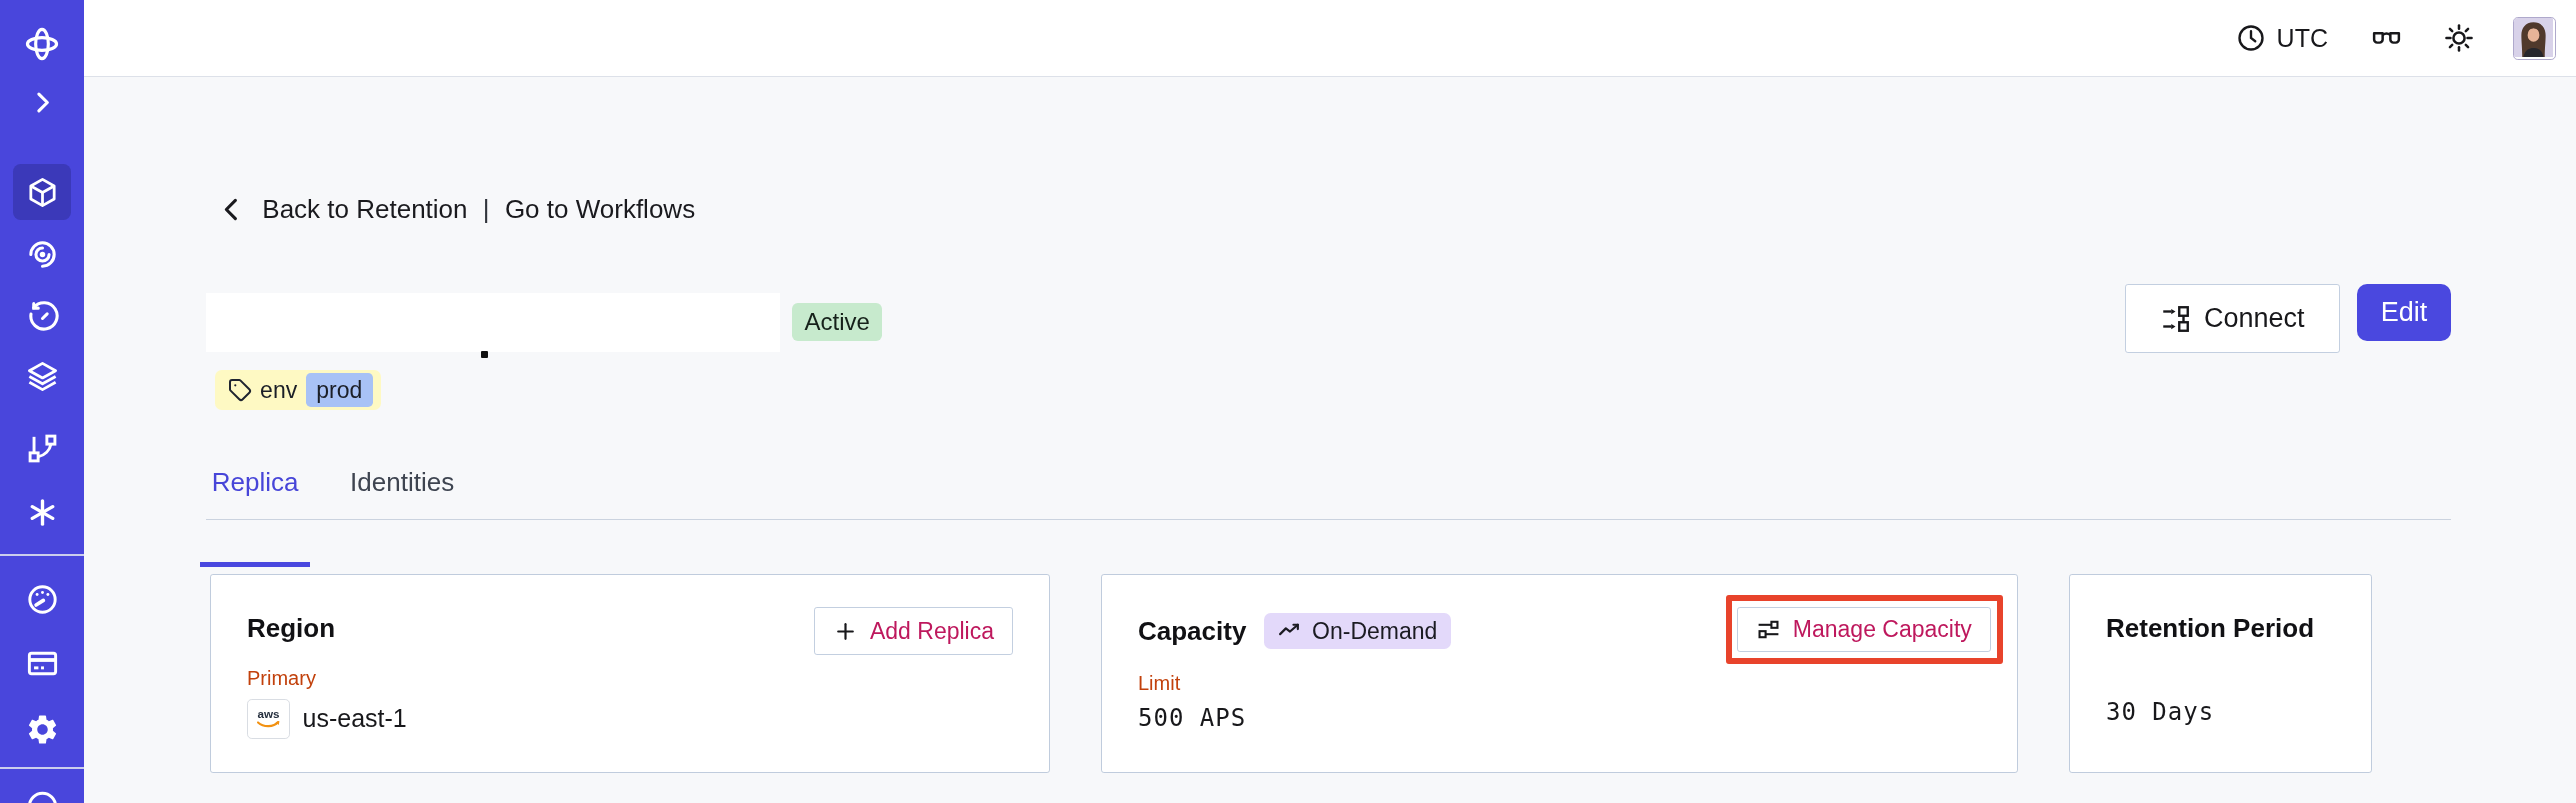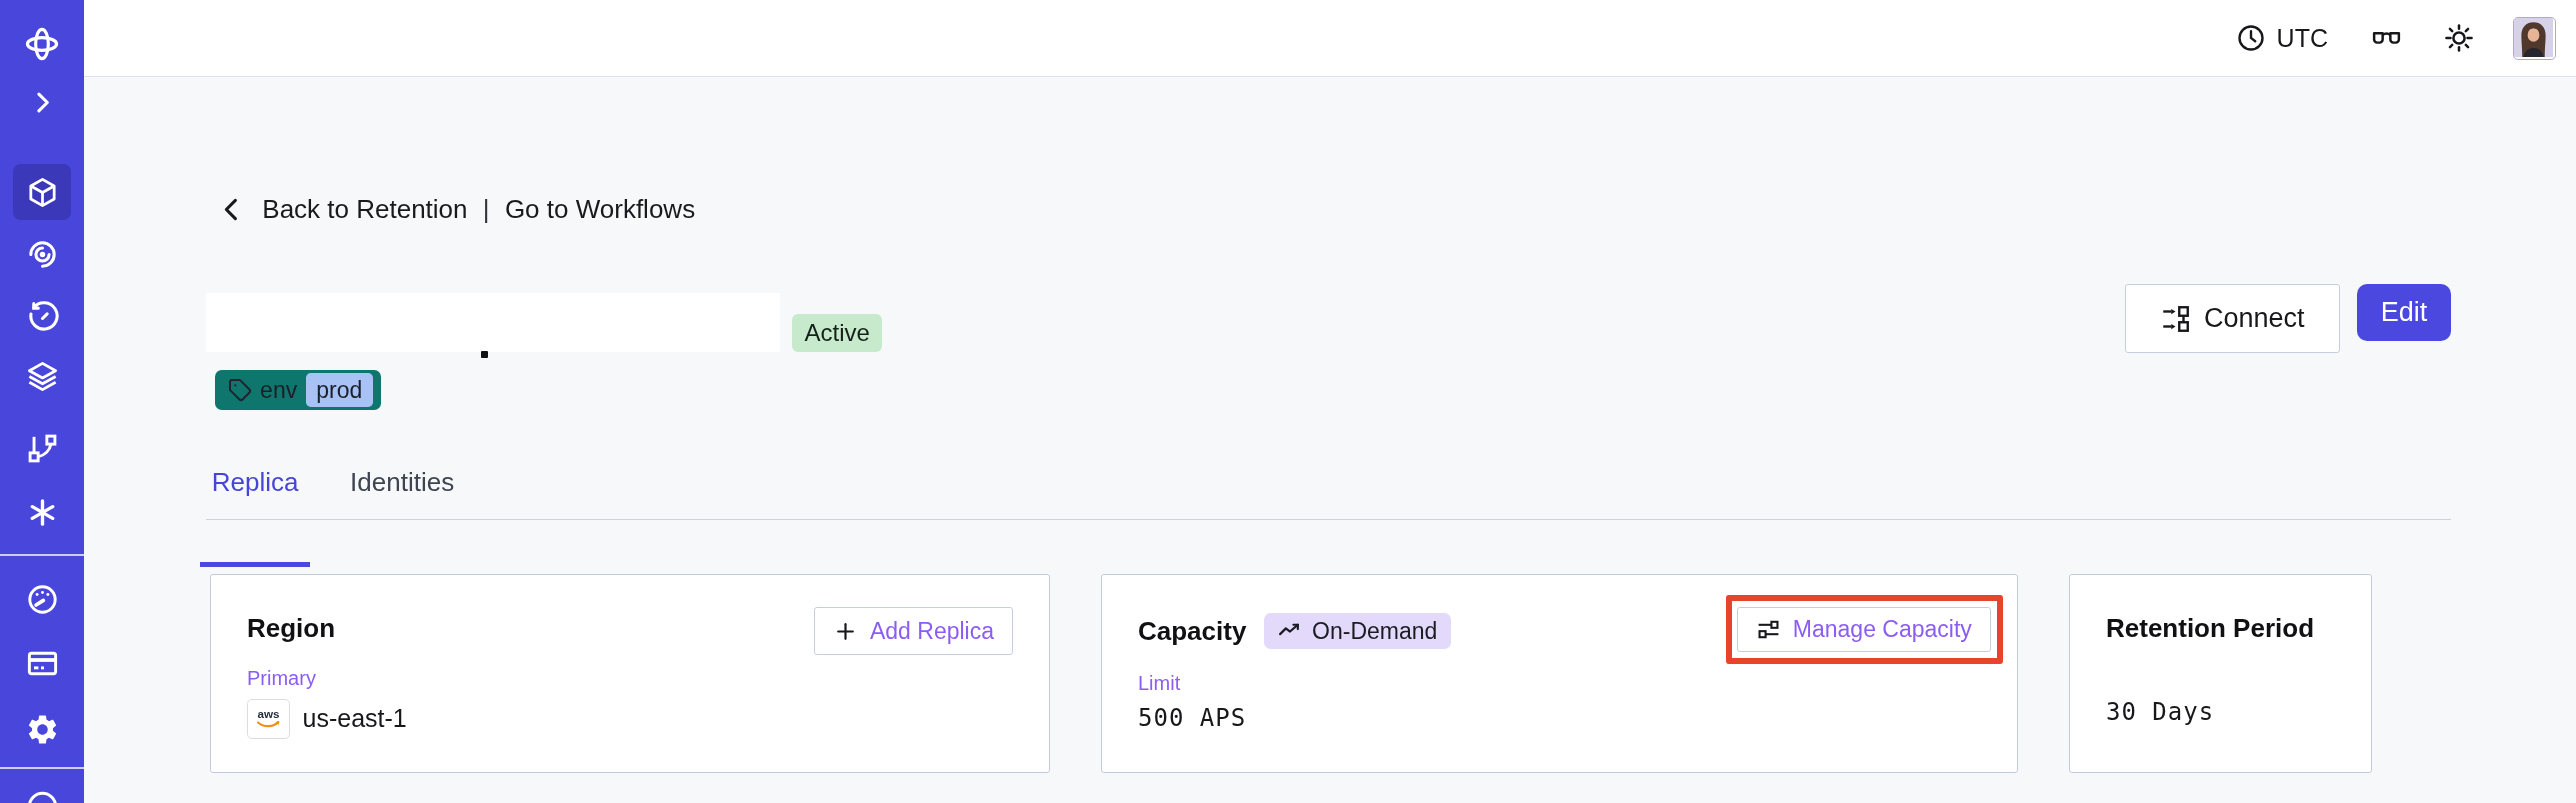--- a/index.html
+++ b/index.html
@@ -24,57 +24,57 @@
   
   .main { position:absolute; left:84px; top:77px; width:2492px; height:727px; background:#F7F8FA; }
 
   .breadcrumb { position:absolute; left:132px; top:117px; display:flex; align-items:center; gap:15.3px;
                 font-size:26px; font-weight:500; color:#1A1A1E; }
   .crumb { cursor:pointer; }
   .crumb-sep { font-weight:400; color:#30343B; }
 
   .title-redacted { position:absolute; left:122px; top:216px; width:574px; height:59px; background:#FFFFFF; }
   .redaction-dot { position:absolute; left:397px; top:274px; width:6.7px; height:6.7px; background:#111; border-radius:1px; }
-  .status-badge { position:absolute; left:708px; top:237px; height:38px; display:flex; align-items:center;
+  .status-badge { position:absolute; left:708px; top:226px; height:38px; display:flex; align-items:center;
                   padding:0 12.5px; background:#C7EACD; border-radius:5.8px; font-size:24px; color:#16211A; }
 
   .btn-connect { position:absolute; left:2041px; top:207px; width:215px; height:69px; background:#FFFFFF;
                  border:1.9px solid #C3CFE0; border-radius:2.9px; display:flex; align-items:center; justify-content:center;
                  gap:13.4px; font-size:27px; font-weight:500; color:#18181B; cursor:pointer; }
   .btn-edit { position:absolute; left:2273px; top:207px; width:94px; height:57px; background:#4A48DF; border:none;
               border-radius:10px; display:flex; align-items:center; justify-content:center; font-size:27px;
               font-weight:500; color:#FFFFFF; cursor:pointer; }
 
   .ns-tag { position:absolute; left:131px; top:293px; height:40px; display:flex; align-items:center; gap:8.6px;
-            background:#0f766e; border-radius:6.7px; padding:0 8.6px 0 12.5px; font-size:23px; color:#1B1F27; }
+            background:#fef9c3; border-radius:6.7px; padding:0 8.6px 0 12.5px; font-size:23px; color:#1B1F27; }
   .ns-tag-chip { background:#A8C2F6; border-radius:4.8px; padding:3.8px 10.5px; }
 
   .tabs-row { position:absolute; left:122px; top:384px; width:2245px; height:59px;
               border-bottom:1.9px solid #CBD3DF; display:flex; gap:40px; }
   .tab { position:relative; font-size:26px; font-weight:500; padding:5.8px 5.8px; cursor:pointer; }
   .tab.active { color:#4745D8; }
   .tab.inactive { color:#3E4450; }
   .tab-underline { position:absolute; left:-5.8px; right:-5.8px; bottom:-48px; height:4.8px; background:#4A48DF; }
 
   .cards { position:absolute; left:126px; top:497px; display:flex; gap:51px; }
   .card { position:relative; height:199px; background:#FFFFFF; border:1.9px solid #C0CCDD; border-radius:2.9px;
           padding:38px 36px; }
   .card-region { width:840px; }
   .card-capacity { width:917px; }
   .card-retention { width:303px; }
   .card-head { display:flex; align-items:center; gap:17.3px; }
   .card-title { font-size:26px; font-weight:600; color:#111114; line-height:31px; }
-  .card-label { font-size:20px; color:#8b5cf6; margin-top:23px; line-height:23px; }
+  .card-label { font-size:20px; color:#c2410c; margin-top:23px; line-height:23px; }
   .value-row { display:flex; align-items:center; gap:12.5px; margin-top:8.6px; }
   .value-text { font-size:25px; color:#18181B; }
   .mono { font-family:"DejaVu Sans Mono", monospace; font-size:24px; letter-spacing:1px; }
   .badge-ondemand { display:flex; align-items:center; gap:10px; height:36px; padding:0 13.4px;
                     background:#E3D9FA; border-radius:6.7px; font-size:23px; color:#1B1B22; }
   .card-btn { position:absolute; display:flex; align-items:center; gap:11.5px; background:#FFFFFF;
-              border:1.9px solid #C3CFE0; border-radius:2.9px; font-size:23px; color:#8b5cf6; cursor:pointer;
+              border:1.9px solid #C3CFE0; border-radius:2.9px; font-size:23px; color:#be185d; cursor:pointer;
               padding:0 18px; }
   .btn-add-replica { top:32px; right:36px; height:48px; }
   .annotation-red { position:absolute; top:20px; right:14.4px; border:6.7px solid #E8432B; border-radius:2.9px; padding:5.8px; }
   .btn-manage { position:static; height:45px; }
   .retention-value { margin-top:54px; }
 
   .aws-badge { width:43px; height:40px; background:#FFFFFF; border:1.9px solid #D9DDE3; border-radius:4.8px;
                display:flex; align-items:center; justify-content:center; }
 </style>
 </head>

